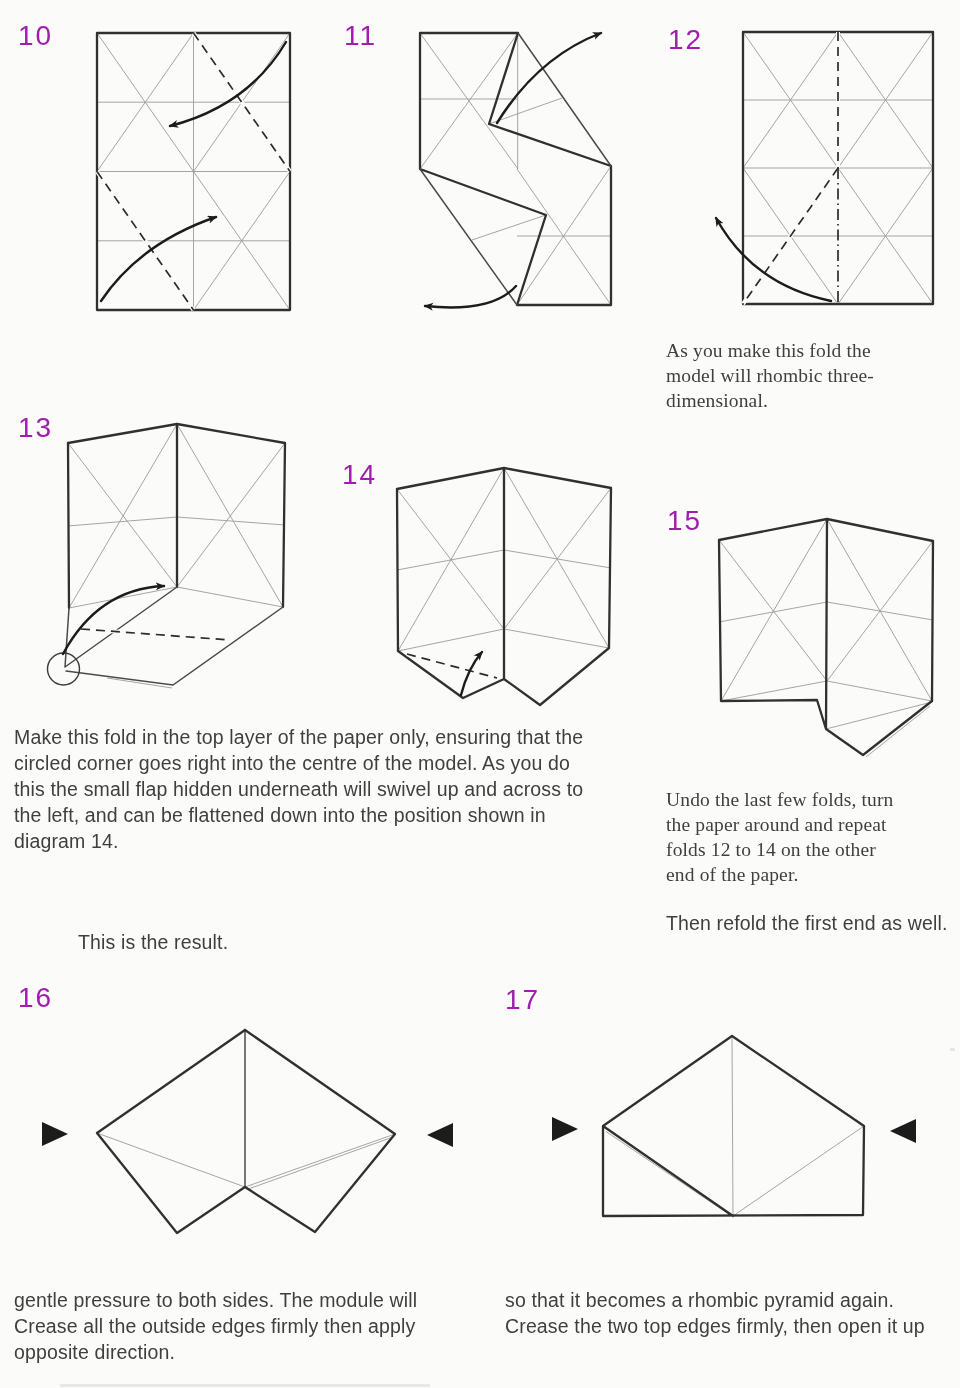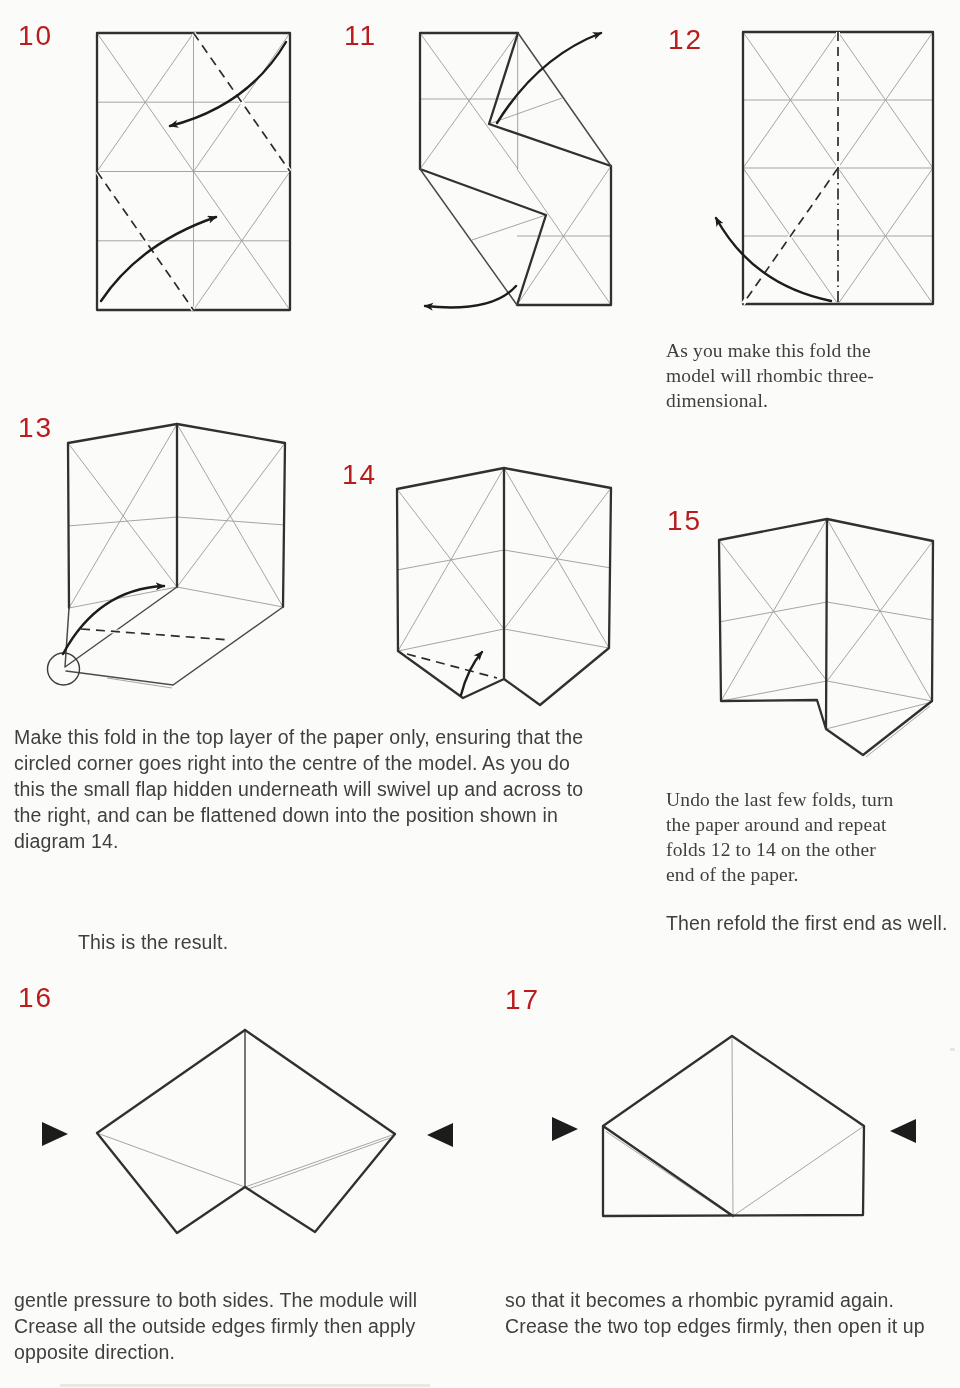--- a/index.html
+++ b/index.html
@@ -3,21 +3,21 @@
 <meta charset="utf-8">
 <style>
   html,body{margin:0;padding:0;}
   body{
     width:960px;height:1388px;position:relative;overflow:hidden;
     background:#fbfbf9;
     font-family:"Liberation Sans", sans-serif;
     color:#3f3f3f;
   }
   .step-num{
-    position:absolute;font-size:28px;color:#b91c1c;letter-spacing:2px;
+    position:absolute;font-size:28px;color:#a21caf;letter-spacing:2px;
     font-weight:400;
   }
   .txt{position:absolute;font-size:19.5px;line-height:26px;letter-spacing:.15px;}
   .txt div{white-space:nowrap;}
   .lh25{line-height:25px;font-family:Liberation Serif, serif;}
   svg.diagrams{position:absolute;left:0;top:0;}
   .thick{stroke:#303030;stroke-width:2.3;fill:none;stroke-linejoin:round;stroke-linecap:round;}
   .med{stroke:#4a4a4a;stroke-width:1.5;fill:none;stroke-linecap:round;}
   .thin{stroke:#9b9b9b;stroke-width:.9;fill:none;}
   .dashbg{stroke:#fbfbf9;stroke-width:4;fill:none;}
@@ -131,21 +131,21 @@
 <div class="txt lh25" style="left:666px;top:338px">
   <div>As you make this fold the</div>
   <div>model will rhombic three-</div>
   <div>dimensional.</div>
 </div>
 
 <div class="txt" style="left:14px;top:724px">
   <div>Make this fold in the top layer of the paper only, ensuring that the</div>
   <div>circled corner goes right into the centre of the model. As you do</div>
   <div>this the small flap hidden underneath will swivel up and across to</div>
-  <div>the right, and can be flattened down into the position shown in</div>
+  <div>the left, and can be flattened down into the position shown in</div>
   <div>diagram 14.</div>
 </div>
 
 <div class="txt lh25" style="left:666px;top:787px">
   <div>Undo the last few folds, turn</div>
   <div>the paper around and repeat</div>
   <div>folds 12 to 14 on the other</div>
   <div>end of the paper.</div>
 </div>
 

